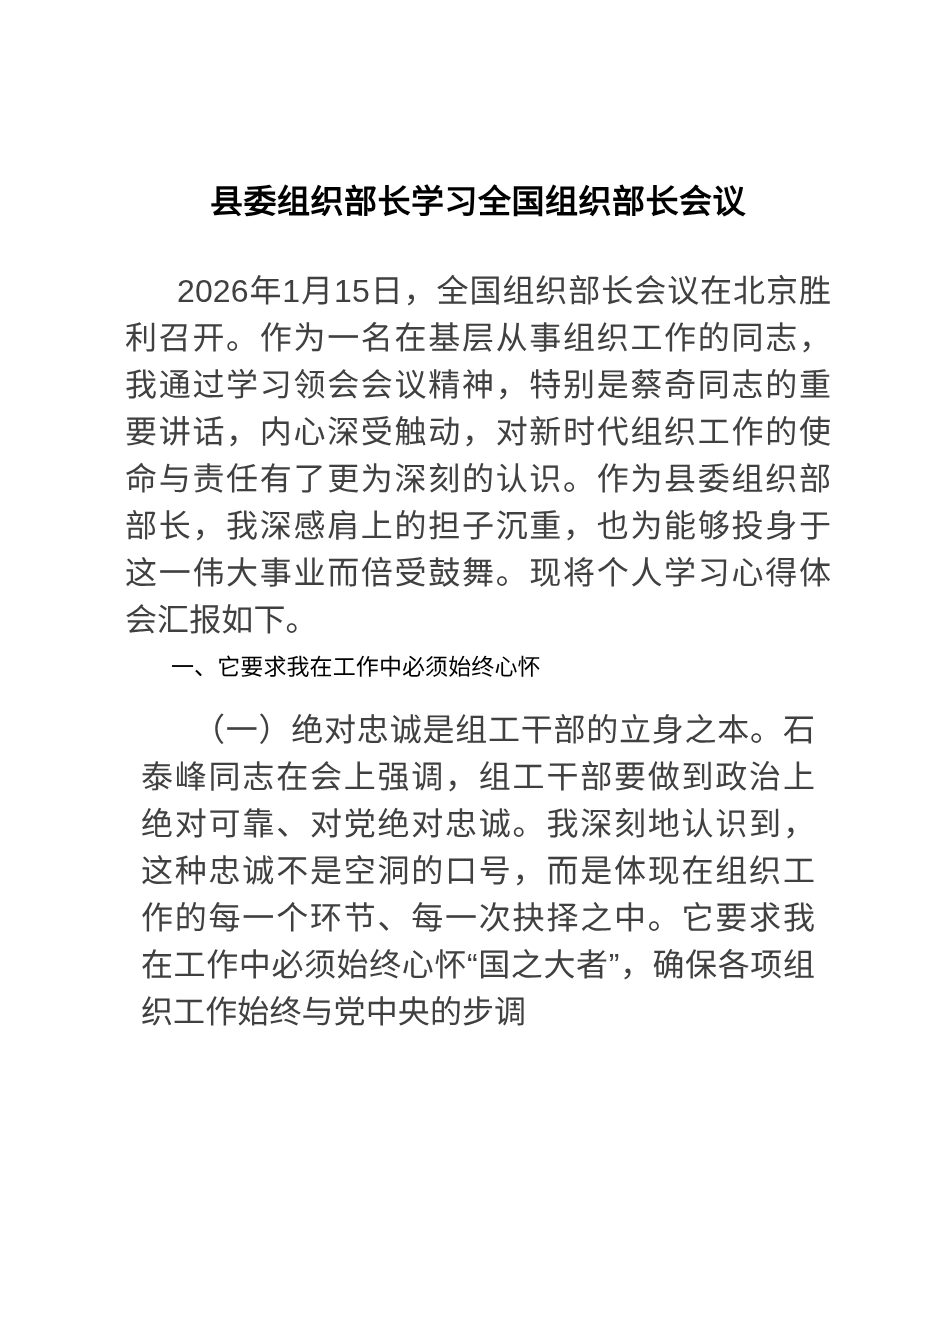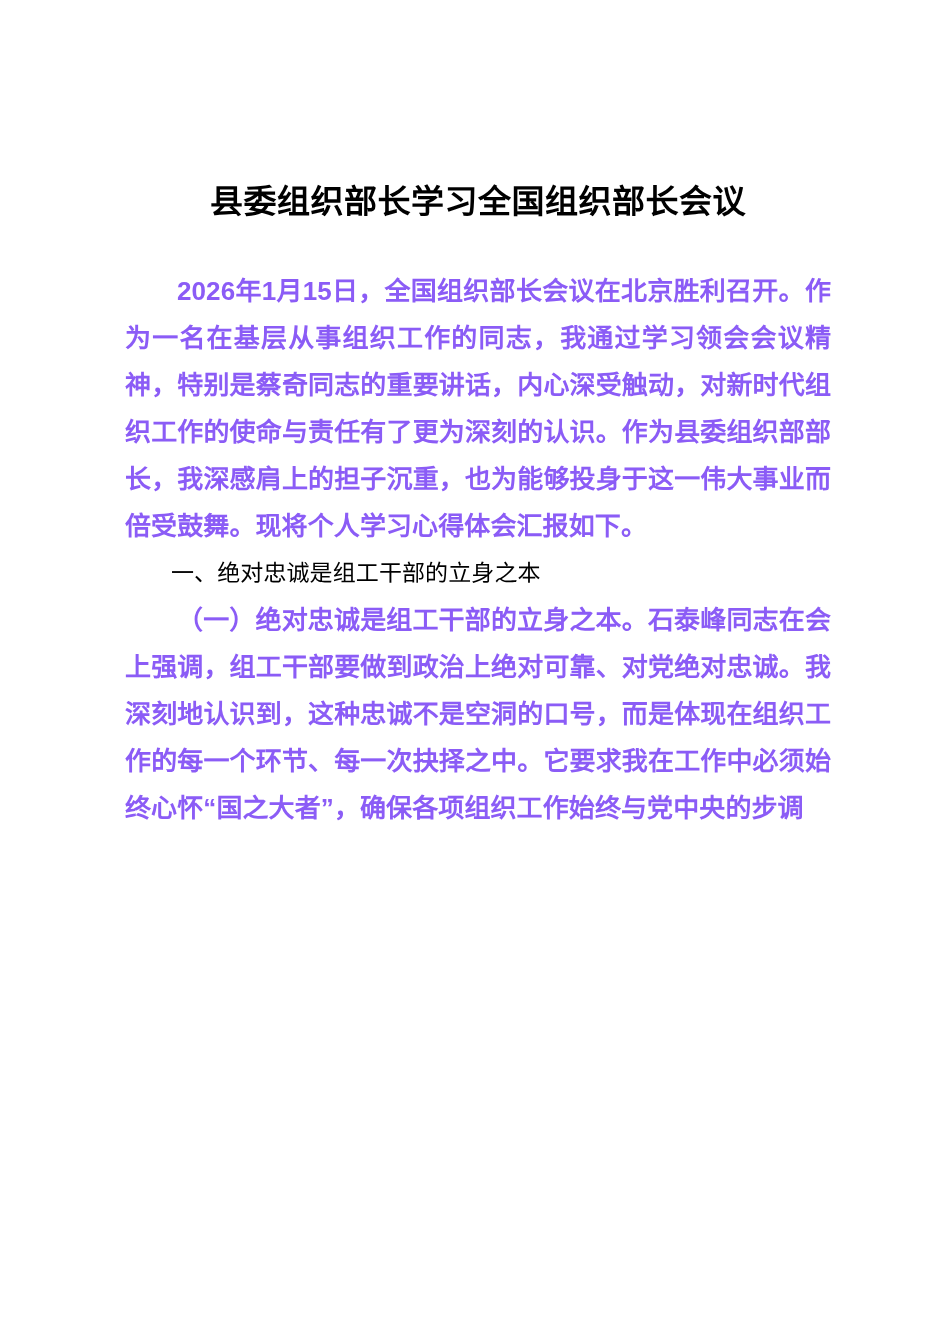--- a/index.html
+++ b/index.html
@@ -47,62 +47,61 @@
     display: block;
     white-space: nowrap;
   }
   .doc-title .title-line-2 {
     margin-top: 21px;
   }
 
   
   .para {
     margin: 0;
-    font-size: 26px;
+    font-size: 32px;
     line-height: 47px;
     text-align: justify;
     text-justify: inter-ideograph;
     text-indent: 52px;
-    color: #8b5cf6;
+    color: #404040;
     letter-spacing: 0.1px;
-    font-weight: bold;
   }
 
   .para-lead {
     margin-top: 37px;
   }
 
   
   .section-heading {
     margin: 0;
     font-size: 23px;
     line-height: 47px;
     text-indent: 46px;
     text-align: left;
     color: #000000;
     letter-spacing: 0.1px;
   }
 
   
   .para-sub {
-    margin: 0;
+    margin: 16px;
   }
 </style>
 </head>
 <body>
 
 <div class="page">
 
   <div class="doc-body">
 
     <h1 class="doc-title">
       <span class="title-line title-line-1">县委组织部长学习全国组织部长会议</span>
     </h1>
 
     <p class="para para-lead">2026年1月15日，全国组织部长会议在北京胜利召开。作为一名在基层从事组织工作的同志，我通过学习领会会议精神，特别是蔡奇同志的重要讲话，内心深受触动，对新时代组织工作的使命与责任有了更为深刻的认识。作为县委组织部部长，我深感肩上的担子沉重，也为能够投身于这一伟大事业而倍受鼓舞。现将个人学习心得体会汇报如下。</p>
 
-    <p class="section-heading">一、绝对忠诚是组工干部的立身之本</p>
+    <p class="section-heading">一、它要求我在工作中必须始终心怀</p>
 
 
     <p class="para para-sub">（一）绝对忠诚是组工干部的立身之本。石泰峰同志在会上强调，组工干部要做到政治上绝对可靠、对党绝对忠诚。我深刻地认识到，这种忠诚不是空洞的口号，而是体现在组织工作的每一个环节、每一次抉择之中。它要求我在工作中必须始终心怀“国之大者”，确保各项组织工作始终与党中央的步调</p>
 
   </div>
 </div>
 
 </body></html>

